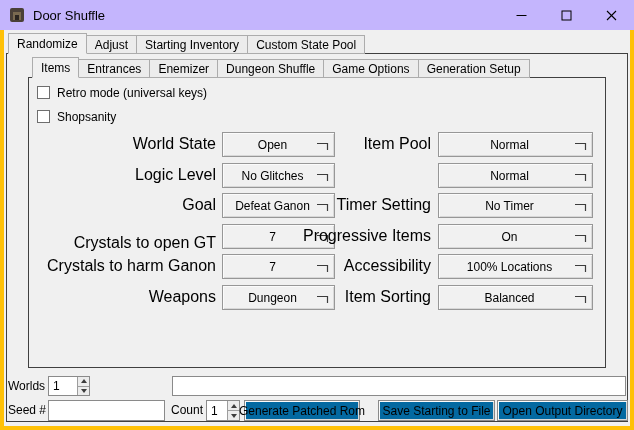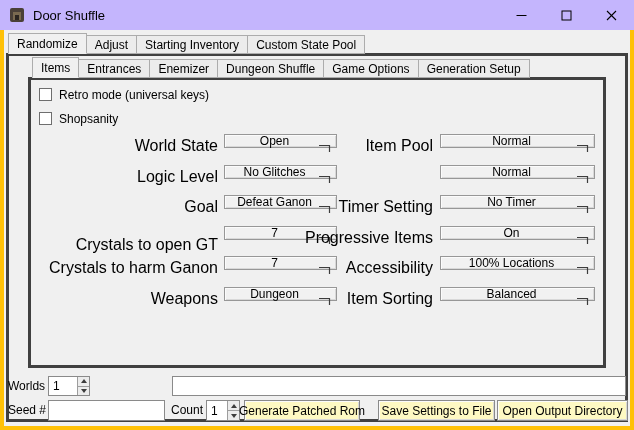--- a/index.html
+++ b/index.html
@@ -11,63 +11,63 @@
   
   .titlebar { position:absolute; left:0; top:0; width:634px; height:30px; display:flex; align-items:center; }
   .app-icon { width:16px; height:16px; margin-left:9px; flex:0 0 auto; }
   .win-title { margin-left:8px; font-size:13px; }
   .winbtns { position:absolute; right:0; top:0; height:30px; display:flex; }
   .winbtn { width:45px; height:30px; display:flex; align-items:center; justify-content:center; }
 
   
   .content { position:absolute; left:4px; top:30px; width:626px; height:396px; background:#f0f0f0; }
 
-  .pane { position:absolute; background:#f0f0f0; border:3px solid #404040; }
+  .pane { position:absolute; background:#f0f0f0; border:1px solid #404040; }
   .main-pane { left:2px; top:23px; width:622px; height:369px; }
   .sub-pane  { left:24px; top:47px; width:578px; height:291px; }
 
   .tabbar { position:absolute; display:flex; align-items:flex-end; z-index:3; }
   .main-tabbar { left:4px; top:3px; height:21px; }
   .sub-tabbar  { left:28px; top:27px; height:21px; }
   .tab { display:flex; align-items:center; padding:0 8px; font-size:12px; background:#ececec;
          border:1px solid #acacac; height:19px; white-space:nowrap; }
   .tab + .tab { margin-left:-1px; }
   .tab.selected { height:21px; background:#f0f0f0; border-bottom:1px solid #f0f0f0; position:relative; z-index:4; }
 
   
   .check-row { position:absolute; left:8px; height:17px; display:flex; align-items:center; }
   .checkbox { width:13px; height:13px; background:#fff; border:1px solid #6e6e6e; flex:0 0 auto; }
   .check-label { margin-left:7px; font-size:12px; }
 
   
   .opt-label { position:absolute; font-size:16px; line-height:23px; text-align:right; }
   .opt-label.lft { left:2px;  width:185px; }
   .opt-label.rgt { left:210px; width:192px; }
-  .dropdown { position:absolute; height:14px; background:#f1f1f1; border:1px solid #979797;
+  .dropdown { position:absolute; height:25px; background:#f1f1f1; border:1px solid #979797;
               display:flex; align-items:center; justify-content:center; font-size:12px;
               box-shadow: inset 1px 1px 0 #fbfbfb, inset -1px -1px 0 #d8d8d8; }
   .dropdown.lft { left:193px; width:113px; }
   .dropdown.rgt { left:409px; width:155px; }
   .dd-val { padding-right:12px; }
   .dd-ind { position:absolute; right:5px; top:6px; }
 
   
   .blabel { position:absolute; font-size:12px; }
   .tinput { position:absolute; background:#fff; border:1px solid #8a8a8a;
             font:12px "Liberation Sans", sans-serif; padding:0 3px; outline:none; }
   .spin { position:absolute; background:#fff; border:1px solid #8a8a8a; }
   .spin input { position:absolute; left:1px; top:0; bottom:0; width:calc(100% - 15px); border:none;
                 font:12px "Liberation Sans", sans-serif; padding-left:3px; outline:none; background:#fff; }
   .spin .arrows { position:absolute; right:0; top:0; bottom:0; width:12px; display:flex;
                   flex-direction:column; border-left:1px solid #9d9d9d; }
   .spin .arr { flex:1; background:#ececec; display:flex; align-items:center; justify-content:center; }
   .spin .arr + .arr { border-top:1px solid #9d9d9d; }
   .tri-up   { width:0; height:0; border-left:3px solid transparent; border-right:3px solid transparent; border-bottom:4px solid #3c3c3c; }
   .tri-down { width:0; height:0; border-left:3px solid transparent; border-right:3px solid transparent; border-top:4px solid #3c3c3c; }
-  .btn { position:absolute; background:#fef9c3; border:1px solid #8a8a8a; font-size:12px;
+  .btn { position:absolute; background:#0369a1; border:1px solid #8a8a8a; font-size:12px;
          display:flex; align-items:center; justify-content:center; white-space:nowrap;
          box-shadow: inset 1px 1px 0 #fbfbfb, inset -1px -1px 0 #d8d8d8; }
 </style>
 </head>
 <body>
 
 <div class="window" style="background: rgb(255, 193, 7);">
 
   <div class="titlebar" style="background: #c4b5fd;">
     <svg class="app-icon" viewBox="0 0 16 16">
@@ -240,17 +240,17 @@
       <div class="arrows">
         <div class="arr">
             <span class="tri-up"></span>
           </div>
         <div class="arr">
             <span class="tri-down"></span>
           </div>
       </div>
     </div>
     <div class="btn" style="left:240px; top:370px; width:116px; height:21px">Generate Patched Rom</div>
-    <div class="btn" style="left:374px; top:370px; width:117px; height:21px">Save Settings to File</div>
+    <div class="btn" style="left:374px; top:370px; width:117px; height:21px">Save Starting to File</div>
     <div class="btn" style="left:493px; top:370px; width:131px; height:21px">Open Output Directory</div>
 
   </div>
 </div>
 
 </body></html>

